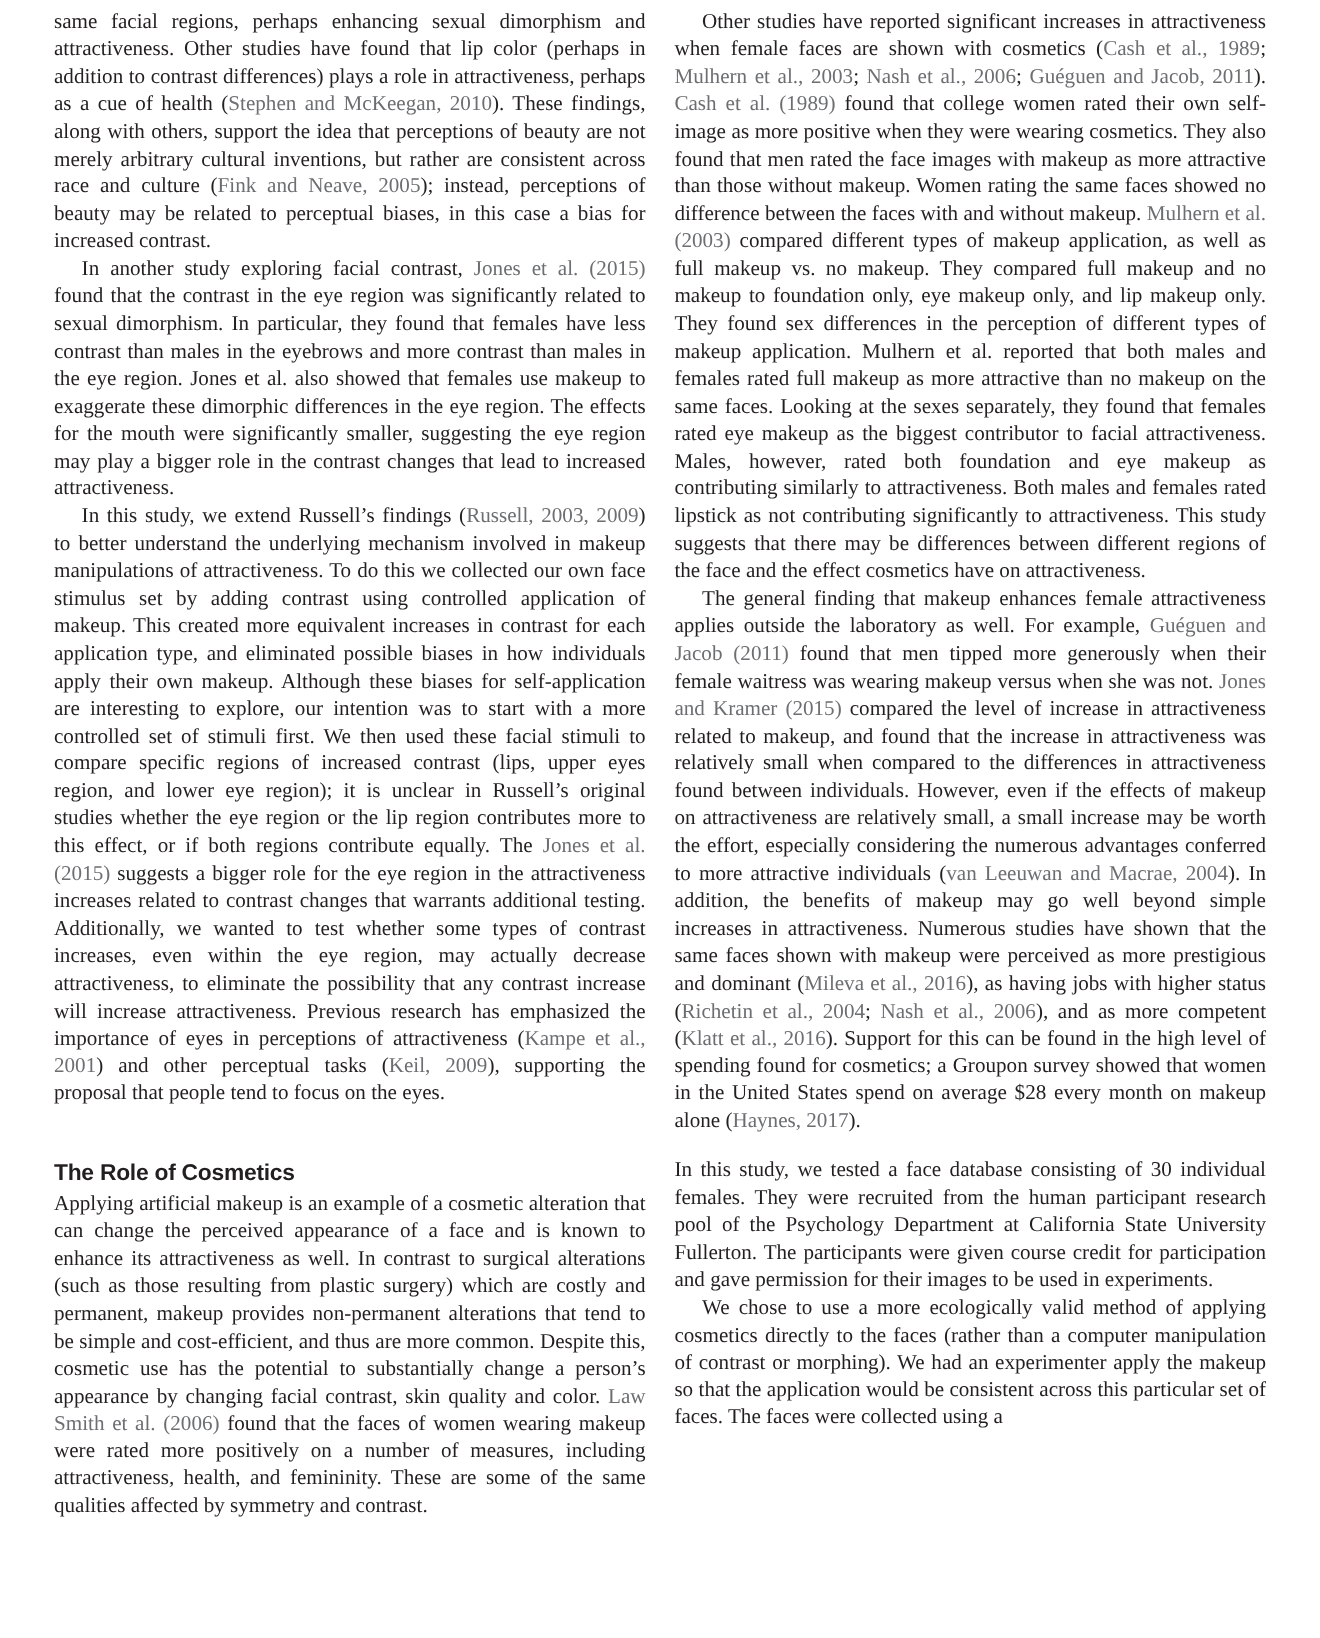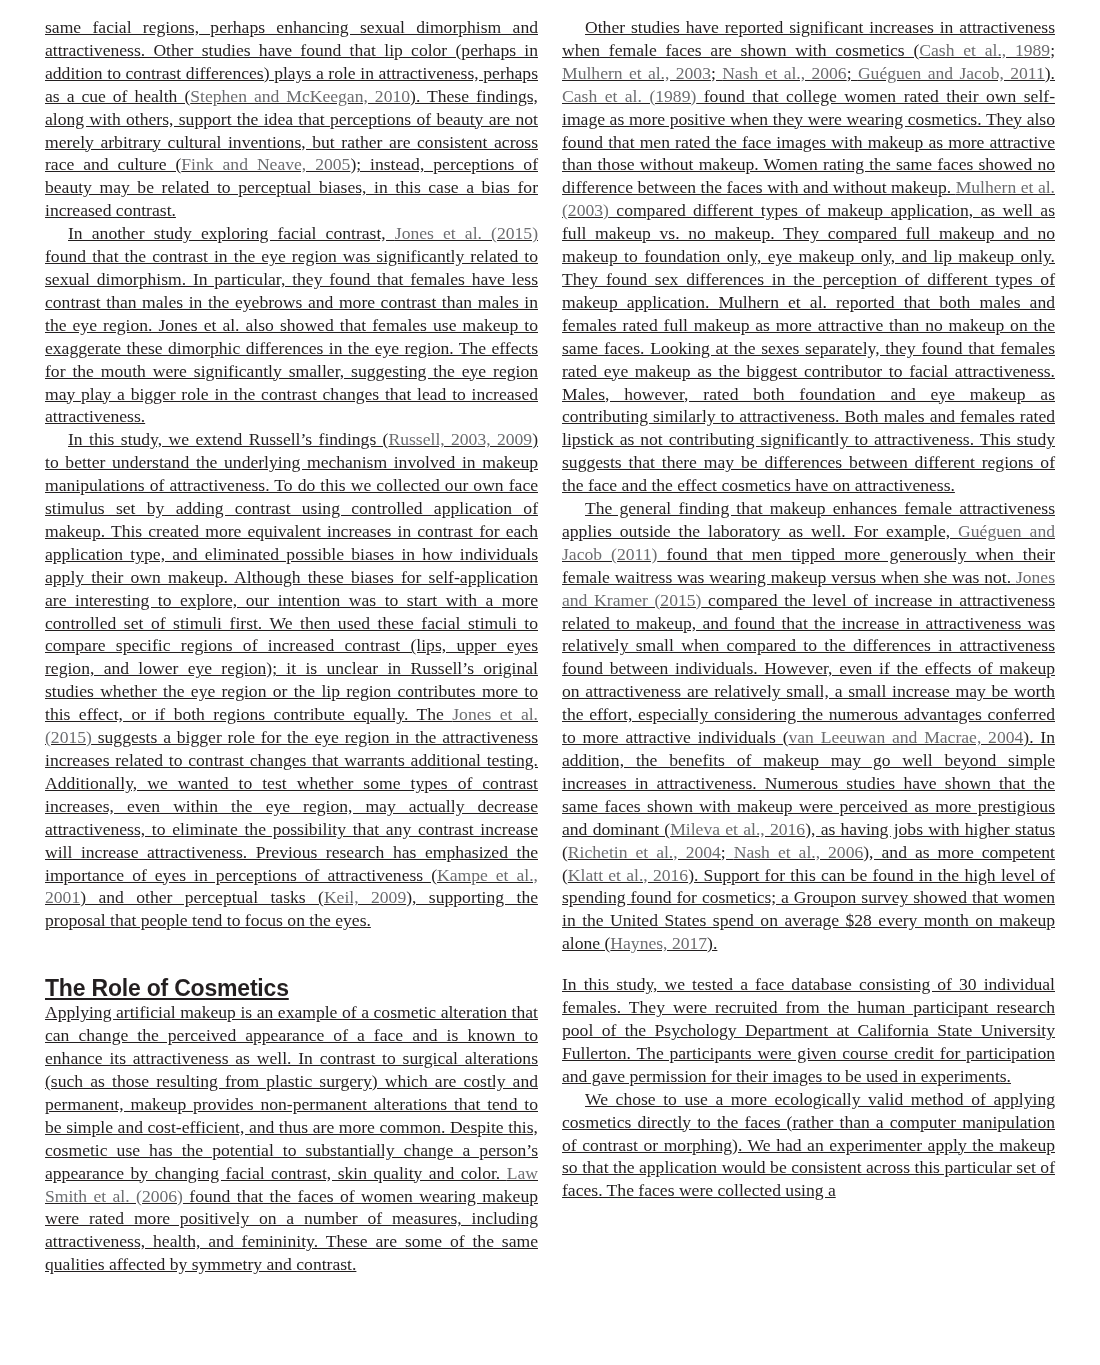--- a/index.html
+++ b/index.html
@@ -1,37 +1,36 @@
 <!DOCTYPE html>
 <html><head>
 <meta charset="utf-8">
 <style>
   html, body { margin: 0; padding: 0; background: #ffffff; }
   body { width: 1100px; height: 1365px; position: relative; overflow: hidden; }
   .col {
     position: absolute;
-    top: 16px;
+    top: 6px;
     width: 493px;
     font-family: "Liberation Serif", "DejaVu Serif", serif;
     font-size: 17.6px;
     line-height: 22.9px;
     color: #231f20;
     text-align: justify;
     hyphens: none;
-    text-decoration: underline;
   }
   .col.left { left: 45px; }
   .col.right { left: 562px; }
   p { margin: 0; }
   p.indent { text-indent: 23px; }
   .cite { color: #6d6e71; }
   h2 {
     font-family: "Liberation Sans", "DejaVu Sans", sans-serif;
     font-weight: bold;
-    font-size: 23px;
+    font-size: 19px;
     line-height: 26px;
     margin: 0;
     color: #231f20;
     letter-spacing: -0.2px;
   }
   .gap-left { height: 43px; }
   .gap-right { height: 18px; }
 </style>
 </head>
 <body>

